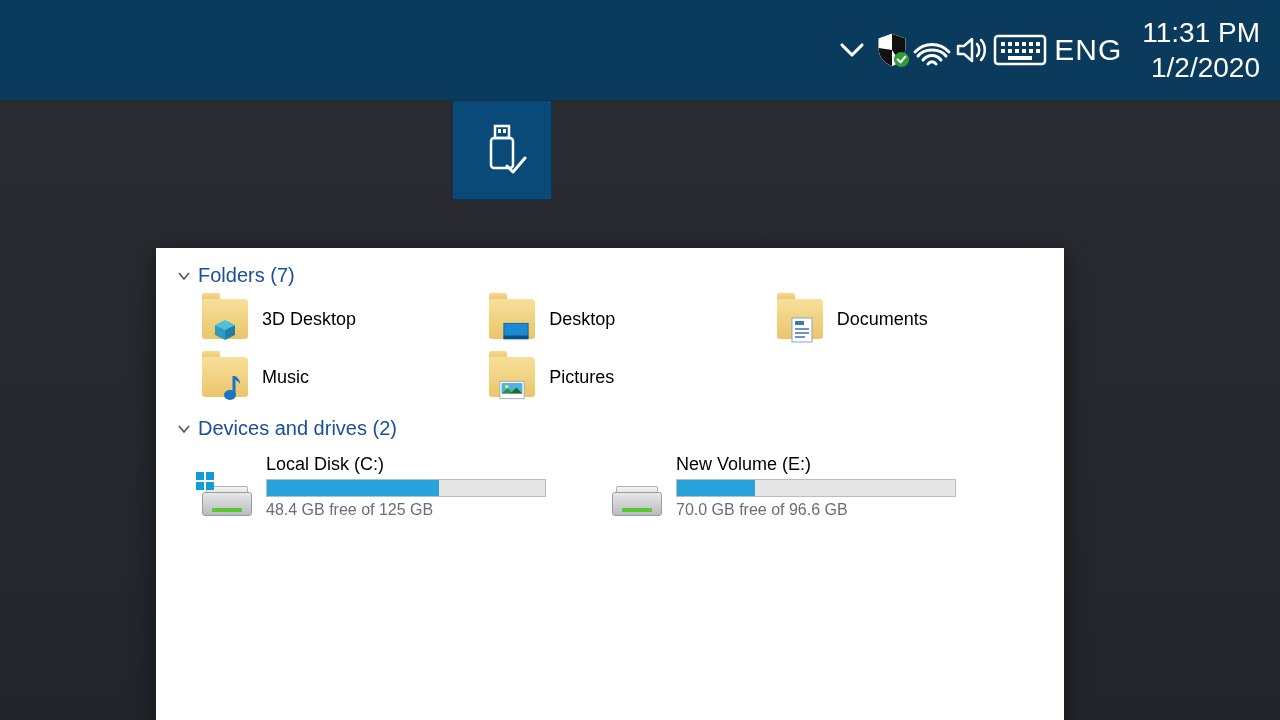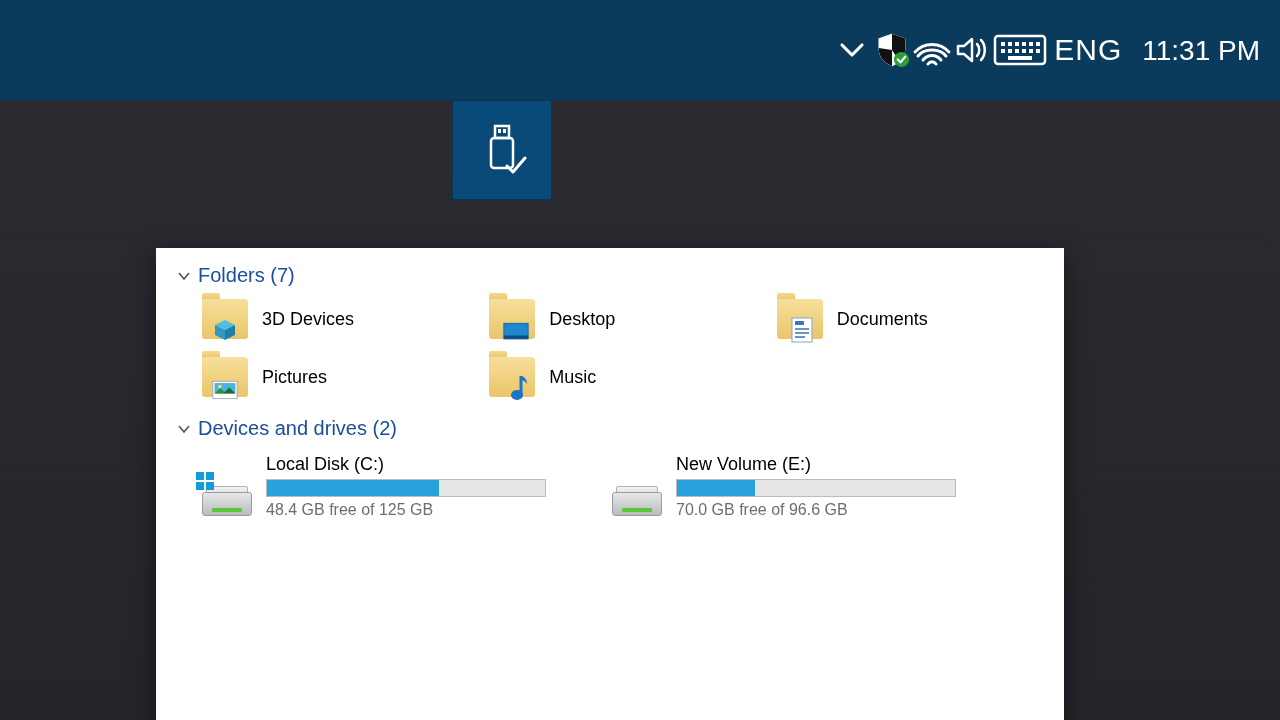--- a/index.html
+++ b/index.html
@@ -165,20 +165,21 @@
             <rect x="43" y="17" width="4" height="4"></rect>
           <rect x="15" y="24" width="24" height="4"></rect>
         </g>
       </svg>
     </div>
 
     <div class="tray-lang">ENG</div>
 
     <div class="tray-clock">
       <div>11:31 PM</div>
+      <div>1/2/2020</div>
     </div>
   </div>
 </div>
 
 <div class="eject-popup">
   <svg width="50" height="56" viewBox="0 0 50 56">
     <rect x="18" y="4" width="14" height="12" fill="none" stroke="#fff" stroke-width="2.5"></rect>
     <rect x="21" y="7" width="3" height="4" fill="#fff"></rect>
       <rect x="26" y="7" width="3" height="4" fill="#fff"></rect>
     <rect x="14" y="16" width="22" height="30" rx="3" fill="none" stroke="#fff" stroke-width="2.5"></rect>
@@ -202,21 +203,21 @@
         <div class="folder-tab"></div>
           <div class="folder-back"></div>
         <div class="folder-badge">
           <svg width="26" height="24" viewBox="0 0 26 24">
             <path d="M13 2 L23 7 L13 12 L3 7 Z" fill="#4fc1e0"></path>
             <path d="M3 7 L13 12 V22 L3 17 Z" fill="#2e9ac2"></path>
             <path d="M23 7 L13 12 V22 L23 17 Z" fill="#1d7fa6"></path>
           </svg>
         </div>
       </div>
-      <span class="folder-label">3D Devices</span>
+      <span class="folder-label">3D Desktop</span>
     </div>
 
     <div class="folder-item">
       <div class="folder-icon">
         <div class="folder-tab"></div>
           <div class="folder-back"></div>
         <div class="folder-badge" style="left:14px;bottom:-4px;">
           <svg width="30" height="22" viewBox="0 0 30 22">
             <rect x="1" y="1" width="28" height="18" fill="#1e88d0" stroke="#0d5f9a"></rect>
             <rect x="1" y="15" width="28" height="4" fill="#0d4f85"></rect>
@@ -240,46 +241,46 @@
           </svg>
         </div>
       </div>
       <span class="folder-label">Documents</span>
     </div>
 
     <div class="folder-item">
       <div class="folder-icon">
         <div class="folder-tab"></div>
           <div class="folder-back"></div>
+        <div class="folder-badge" style="left:16px;bottom:-2px;">
+          <svg width="22" height="28" viewBox="0 0 22 28">
+            <path d="M14 2 V20" stroke="#1b74c5" stroke-width="3"></path>
+            <ellipse cx="10" cy="21" rx="6" ry="5" fill="#1b74c5"></ellipse>
+            <path d="M14 2 C18 3 20 6 20 10 C18 7 16 6 14 6 Z" fill="#1b74c5"></path>
+          </svg>
+        </div>
+      </div>
+      <span class="folder-label">Music</span>
+    </div>
+
+    <div class="folder-item">
+      <div class="folder-icon">
+        <div class="folder-tab"></div>
+          <div class="folder-back"></div>
         <div class="folder-badge" style="left:10px;bottom:-4px;">
           <svg width="30" height="22" viewBox="0 0 30 22">
             <rect x="1" y="1" width="28" height="20" fill="#fff" stroke="#9aa"></rect>
             <rect x="3" y="3" width="24" height="12" fill="#4ab3e1"></rect>
             <circle cx="9" cy="7" r="2" fill="#ffe36b"></circle>
             <path d="M3 15 L10 9 L16 15 Z" fill="#2e8e3d"></path>
             <path d="M13 15 L20 8 L27 15 Z" fill="#206b2c"></path>
           </svg>
         </div>
       </div>
       <span class="folder-label">Pictures</span>
-    </div>
-
-    <div class="folder-item">
-      <div class="folder-icon">
-        <div class="folder-tab"></div>
-          <div class="folder-back"></div>
-        <div class="folder-badge" style="left:16px;bottom:-2px;">
-          <svg width="22" height="28" viewBox="0 0 22 28">
-            <path d="M14 2 V20" stroke="#1b74c5" stroke-width="3"></path>
-            <ellipse cx="10" cy="21" rx="6" ry="5" fill="#1b74c5"></ellipse>
-            <path d="M14 2 C18 3 20 6 20 10 C18 7 16 6 14 6 Z" fill="#1b74c5"></path>
-          </svg>
-        </div>
-      </div>
-      <span class="folder-label">Music</span>
     </div>
 
 
   </div>
 
   <div class="section-header">
     <svg width="16" height="16" viewBox="0 0 16 16">
       <path d="M3 5 L8 11 L13 5" stroke="#555" stroke-width="1.6" fill="none"></path>
     </svg>
     <span>Devices and drives (2)</span>

